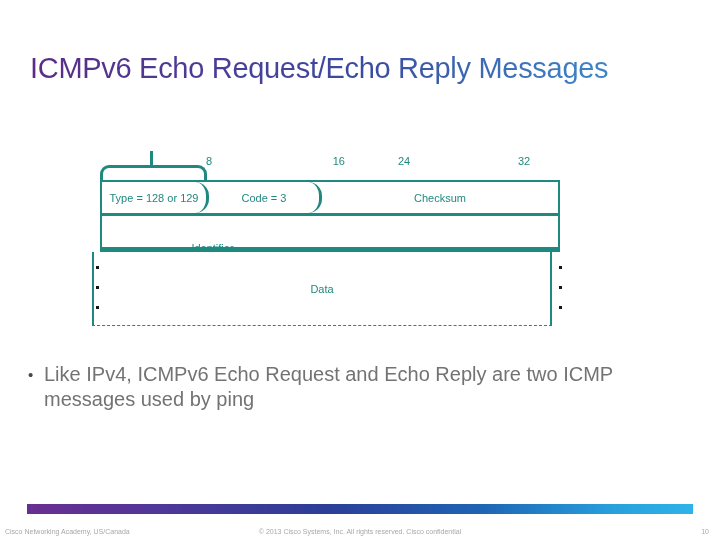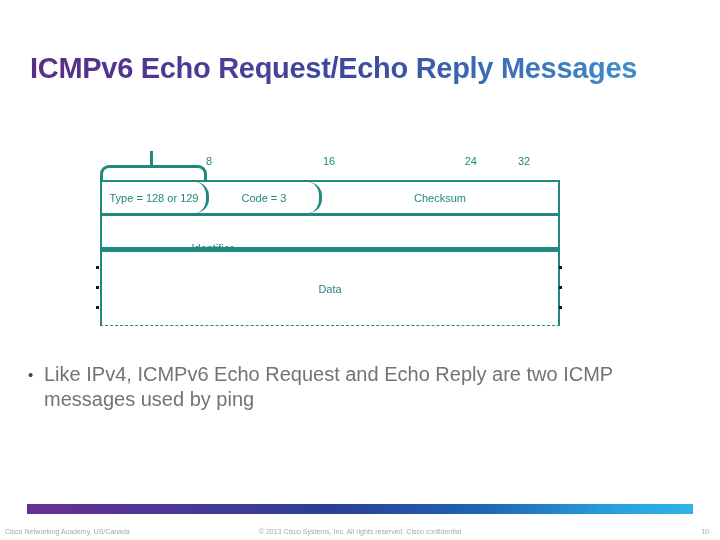--- a/index.html
+++ b/index.html
@@ -3,41 +3,41 @@
 <meta charset="utf-8">
 <style>
   html,body{margin:0;padding:0;background:#e8e8e8;}
   #slide{
     position:relative;width:720px;height:540px;background:#ffffff;
     font-family:"Liberation Sans", sans-serif;overflow:hidden;
   }
   
   .page-title{
     position:absolute;left:30px;top:52px;width:672px;
-    font-size:29px;font-weight:bold;letter-spacing:-0.3px;
+    font-size:29px;font-weight:normal;letter-spacing:-0.3px;
     color:#3A4C9E;white-space:nowrap;
   }
   @supports ((background-clip:text) or (-webkit-background-clip:text)){
     .page-title{
       background:linear-gradient(90deg,#5B2C87 0%,#4A3C97 26%,#3A4C9E 50%,#3D74BC 74%,#3E9BD6 100%);
       -webkit-background-clip:text;background-clip:text;color:transparent;
     }
   }
   
   .subtitle{
     position:absolute;left:90px;top:101px;
     font-size:16px;line-height:24px;color:#3596C3;
   }
   
   .bit-label{
     position:absolute;top:155px;height:16px;font-size:11px;color:#20897F;
   }
   .bit-8 {left:206px;width:22px;text-align:left;}
-  .bit-16{left:323px;width:30px;text-align:left;}
-  .bit-24{left:447px;width:30px;text-align:right;}
+  .bit-16{left:315px;width:30px;text-align:right;}
+  .bit-24{left:398px;width:30px;text-align:left;}
   .bit-32{left:518px;width:30px;text-align:left;}
   .brace{
     position:absolute;left:100px;top:165px;width:107px;height:15px;
     border-top:3px solid #20897F;border-left:3px solid #20897F;border-right:3px solid #20897F;
     border-radius:9px 9px 0 0;box-sizing:border-box;
   }
   .brace-tick{
     position:absolute;left:150px;top:151px;width:3px;height:15px;background:#20897F;
   }
   .ftable{
@@ -50,21 +50,21 @@
   .fcell{
     display:flex;align-items:center;justify-content:center;
     box-sizing:border-box;white-space:nowrap;border-radius:14px;
   }
   .fcell-div{border-right:3px solid #20897F;}
   .w-type{width:107px;}
   .w-code{width:113px;}
   .w-ident{width:224px;margin-top:32px;}
   .w-rest{flex:1;}
   .data-box{
-    position:absolute;left:100px;top:252px;width:460px;height:74px;box-sizing:border-box;
+    position:absolute;left:92px;top:252px;width:460px;height:74px;box-sizing:border-box;
     border-left:2px solid #20897F;border-right:2px solid #20897F;
     border-bottom:1px dashed #20897F;
     display:flex;align-items:center;justify-content:center;
     font-size:11px;color:#20897F;
   }
   .edot{position:absolute;width:3px;height:3px;background:#161616;}
   
   .bullet-item{position:absolute;left:28px;top:362px;width:660px;display:flex;}
   .bullet-marker{font-size:15px;line-height:25px;color:#45464E;width:16px;flex:0 0 16px;}
   .bullet-text{

